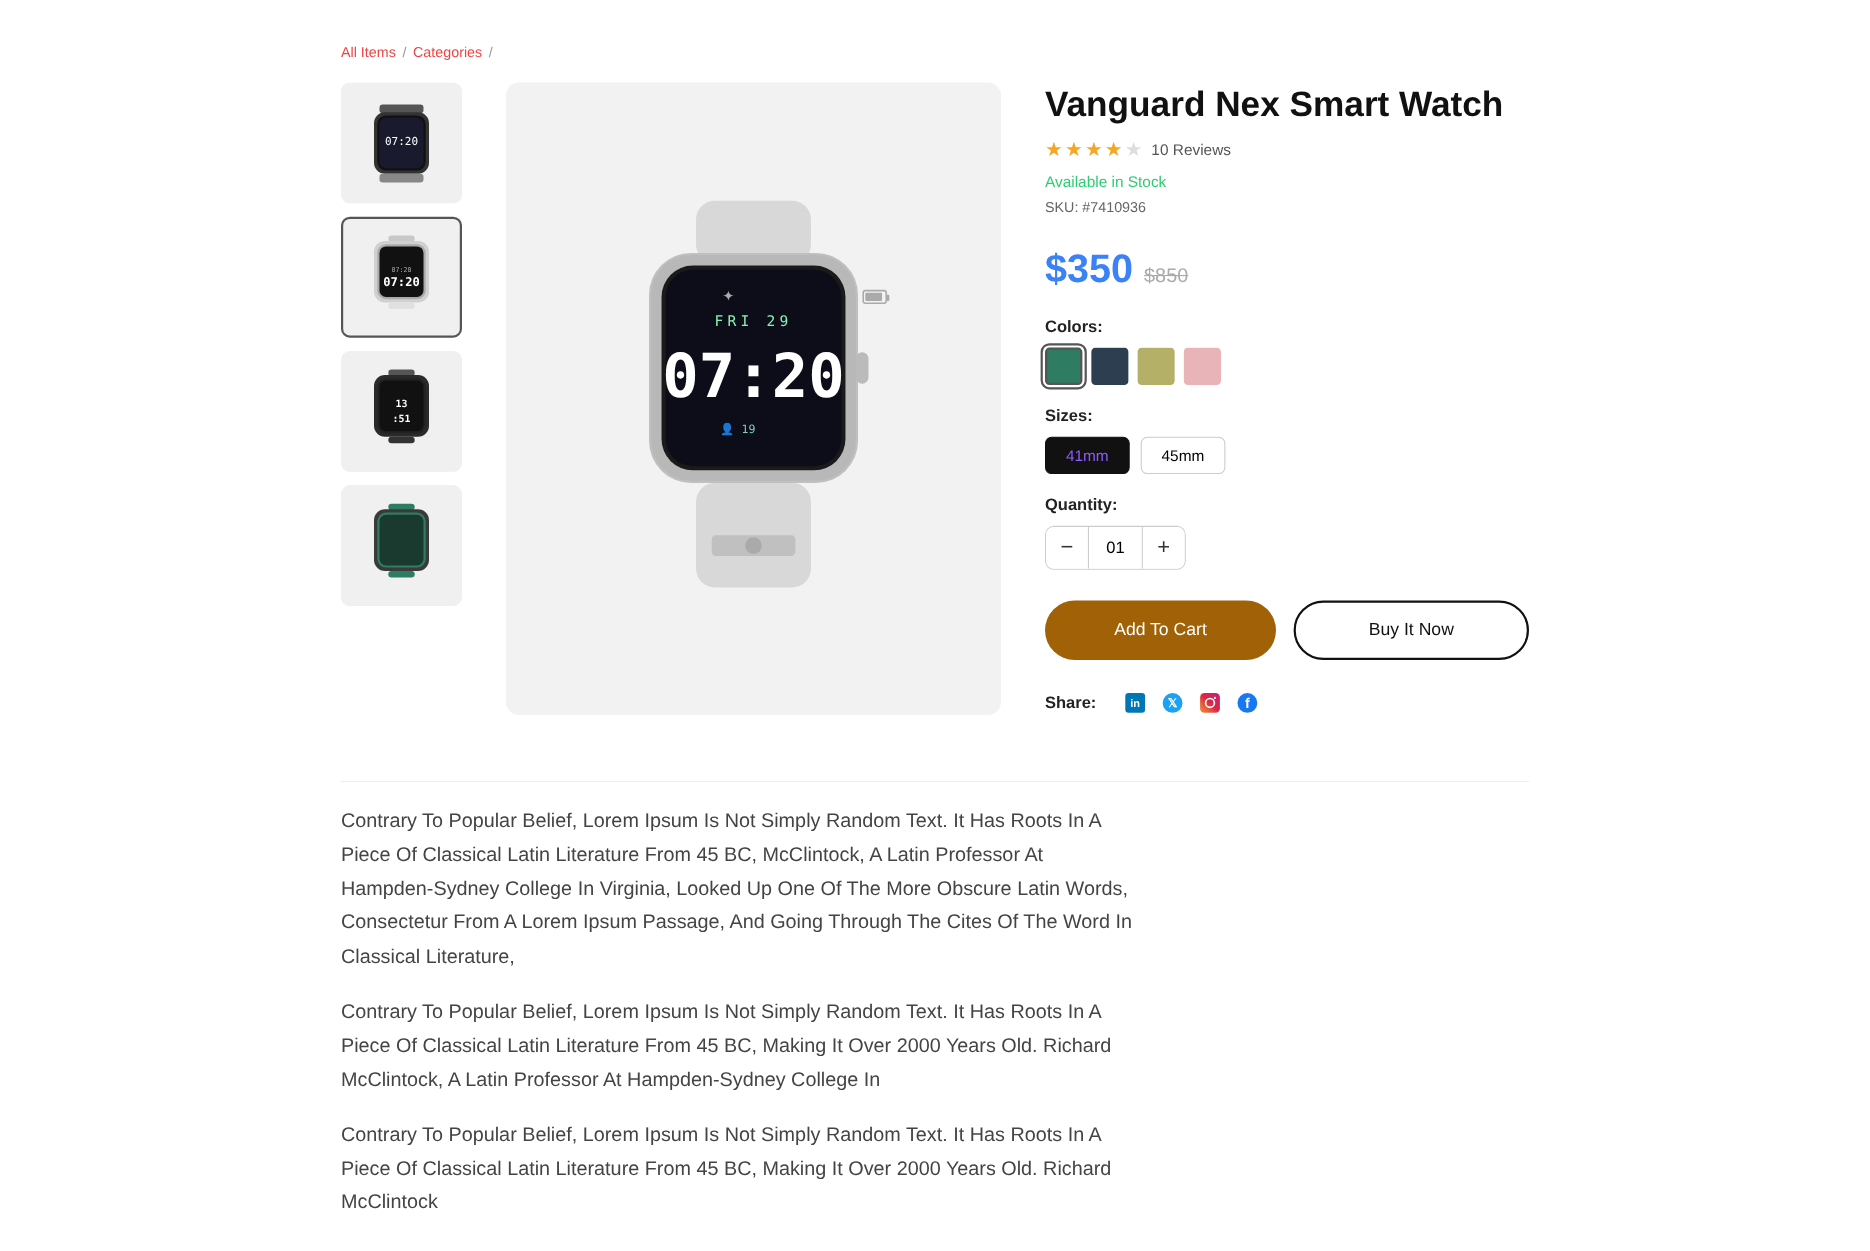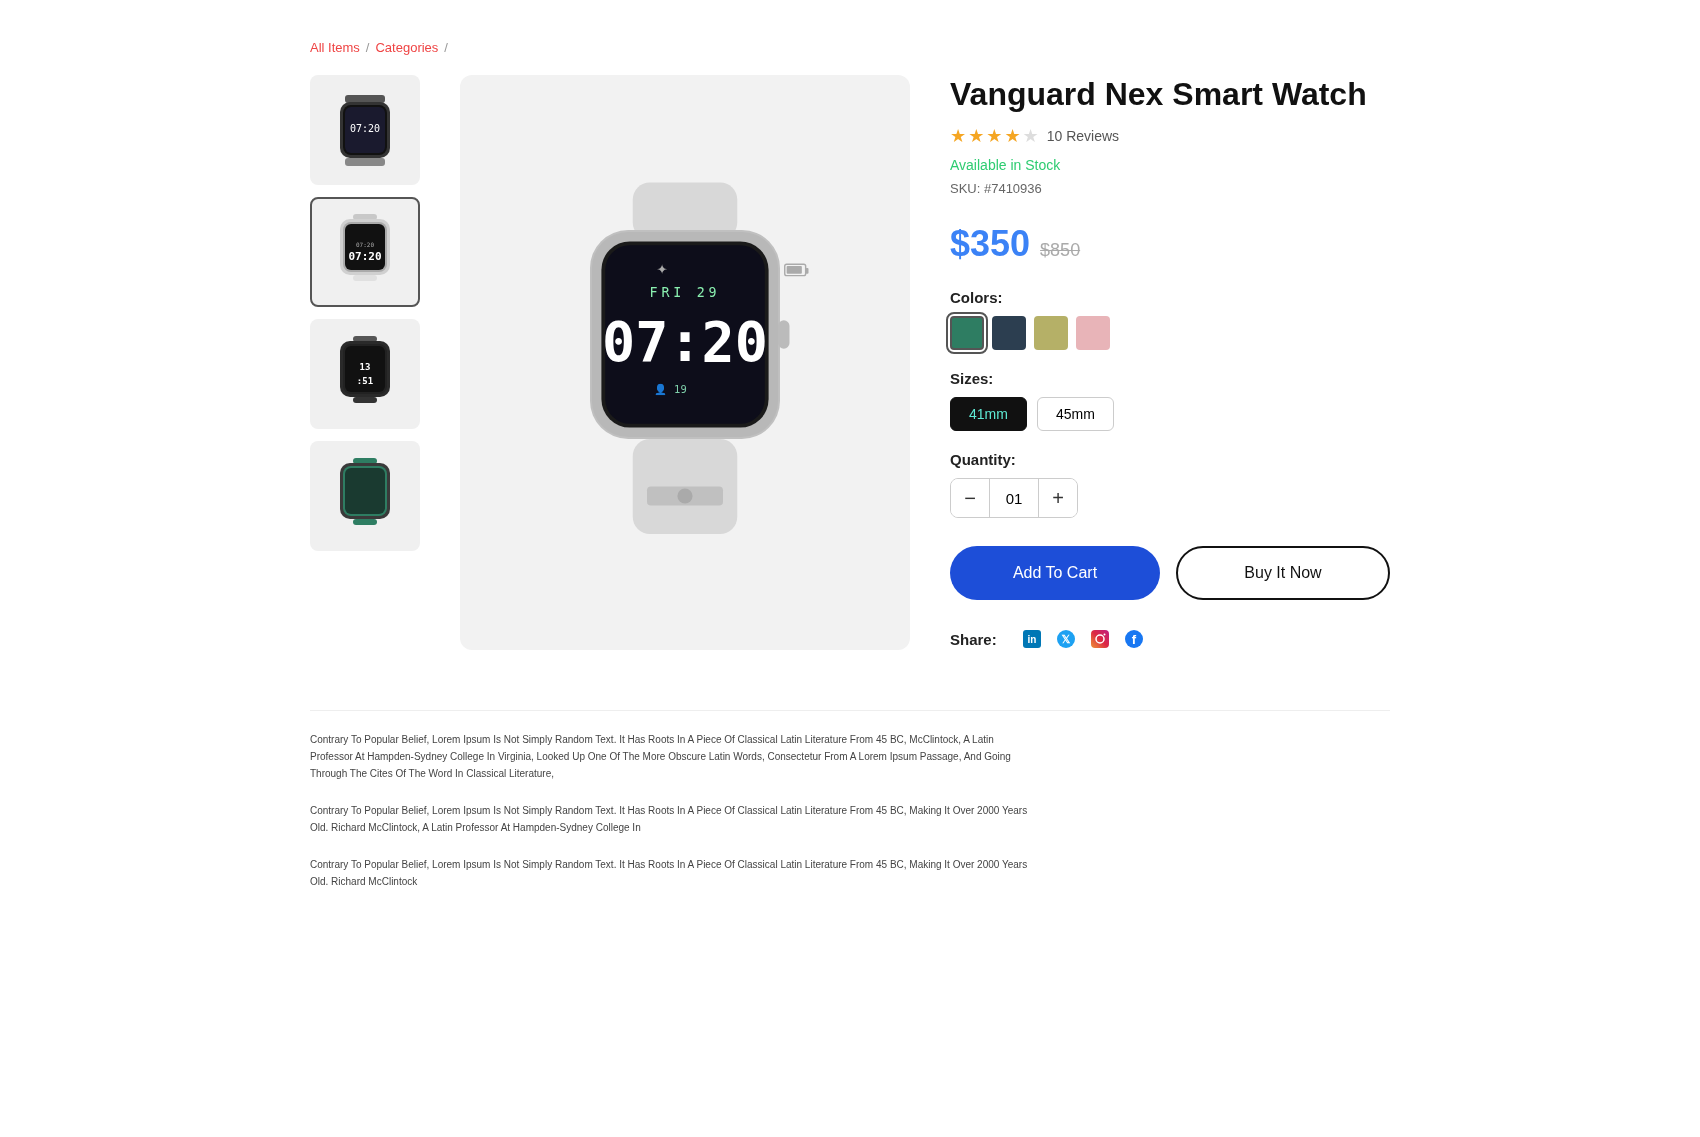--- a/index.html
+++ b/index.html
@@ -46,43 +46,43 @@
     .option-label { font-size: 15px; font-weight: 600; margin-bottom: 10px; }
 
     .colors-section { margin-bottom: 20px; }
     .color-swatches { display: flex; gap: 8px; }
     .color-swatch { width: 34px; height: 34px; border-radius: 4px; cursor: pointer; border: 2px solid transparent; }
     .color-swatch.selected { border-color: #555; outline: 2px solid #555; outline-offset: 2px; }
 
     .sizes-section { margin-bottom: 20px; }
     .size-options { display: flex; gap: 10px; }
     .size-btn { padding: 8px 18px; border: 1.5px solid #ccc; border-radius: 6px; background: #fff; font-size: 14px; cursor: pointer; }
-    .size-btn.selected { background: #111; color: #5eead4; border-color: #111; }
+    .size-btn.selected { background: #111; color: #8b5cf6; border-color: #111; }
 
     .quantity-section { margin-bottom: 28px; }
     .quantity-control { display: flex; align-items: center; border: 1.5px solid #ccc; border-radius: 8px; overflow: hidden; width: fit-content; }
     .qty-btn { width: 38px; height: 38px; background: #fff; border: none; font-size: 20px; cursor: pointer; display: flex; align-items: center; justify-content: center; color: #333; }
     .qty-input { width: 50px; height: 38px; border: none; border-left: 1.5px solid #ccc; border-right: 1.5px solid #ccc; text-align: center; font-size: 15px; outline: none; }
 
     .action-buttons { display: flex; gap: 16px; margin-bottom: 28px; }
-    .btn-add-cart { flex: 1; max-width: 220px; padding: 16px; background: #1d4ed8; color: #fff; border: none; border-radius: 50px; font-size: 16px; font-weight: 500; cursor: pointer; }
+    .btn-add-cart { flex: 1; max-width: 220px; padding: 16px; background: #a16207; color: #fff; border: none; border-radius: 50px; font-size: 16px; font-weight: 500; cursor: pointer; }
     .btn-buy-now { flex: 1; max-width: 220px; padding: 16px; background: #fff; color: #111; border: 2px solid #111; border-radius: 50px; font-size: 16px; font-weight: 500; cursor: pointer; }
 
     .share-section { display: flex; align-items: center; gap: 24px; }
     .share-label { font-size: 15px; font-weight: 600; }
     .social-icons { display: flex; gap: 12px; }
     .social-icon { width: 22px; height: 22px; display: flex; align-items: center; justify-content: center; cursor: pointer; }
 
     
     .tabs-section { border-top: 1px solid #eee; padding-top: 20px; }
     .tabs-header { display: flex; gap: 0; margin-bottom: 30px; }
     .tab { padding: 12px 0; margin-right: 50px; font-size: 16px; cursor: pointer; color: #999; border-bottom: 3px solid transparent; }
     .tab.active { color: #111; font-weight: 700; border-bottom: 3px solid #111; }
 
-    .tab-content p { font-size: 10px; line-height: 1.7; color: #444; margin-bottom: 20px; max-width: 720px; }
+    .tab-content p { font-size: 18px; line-height: 1.7; color: #444; margin-bottom: 20px; max-width: 720px; }
   </style>
 </head>
 <body>
 
 <div class="page-container">
 
   <nav class="breadcrumb">
     <a href="#">All Items</a>
     <span>/</span>
     <a href="#">Categories</a>

